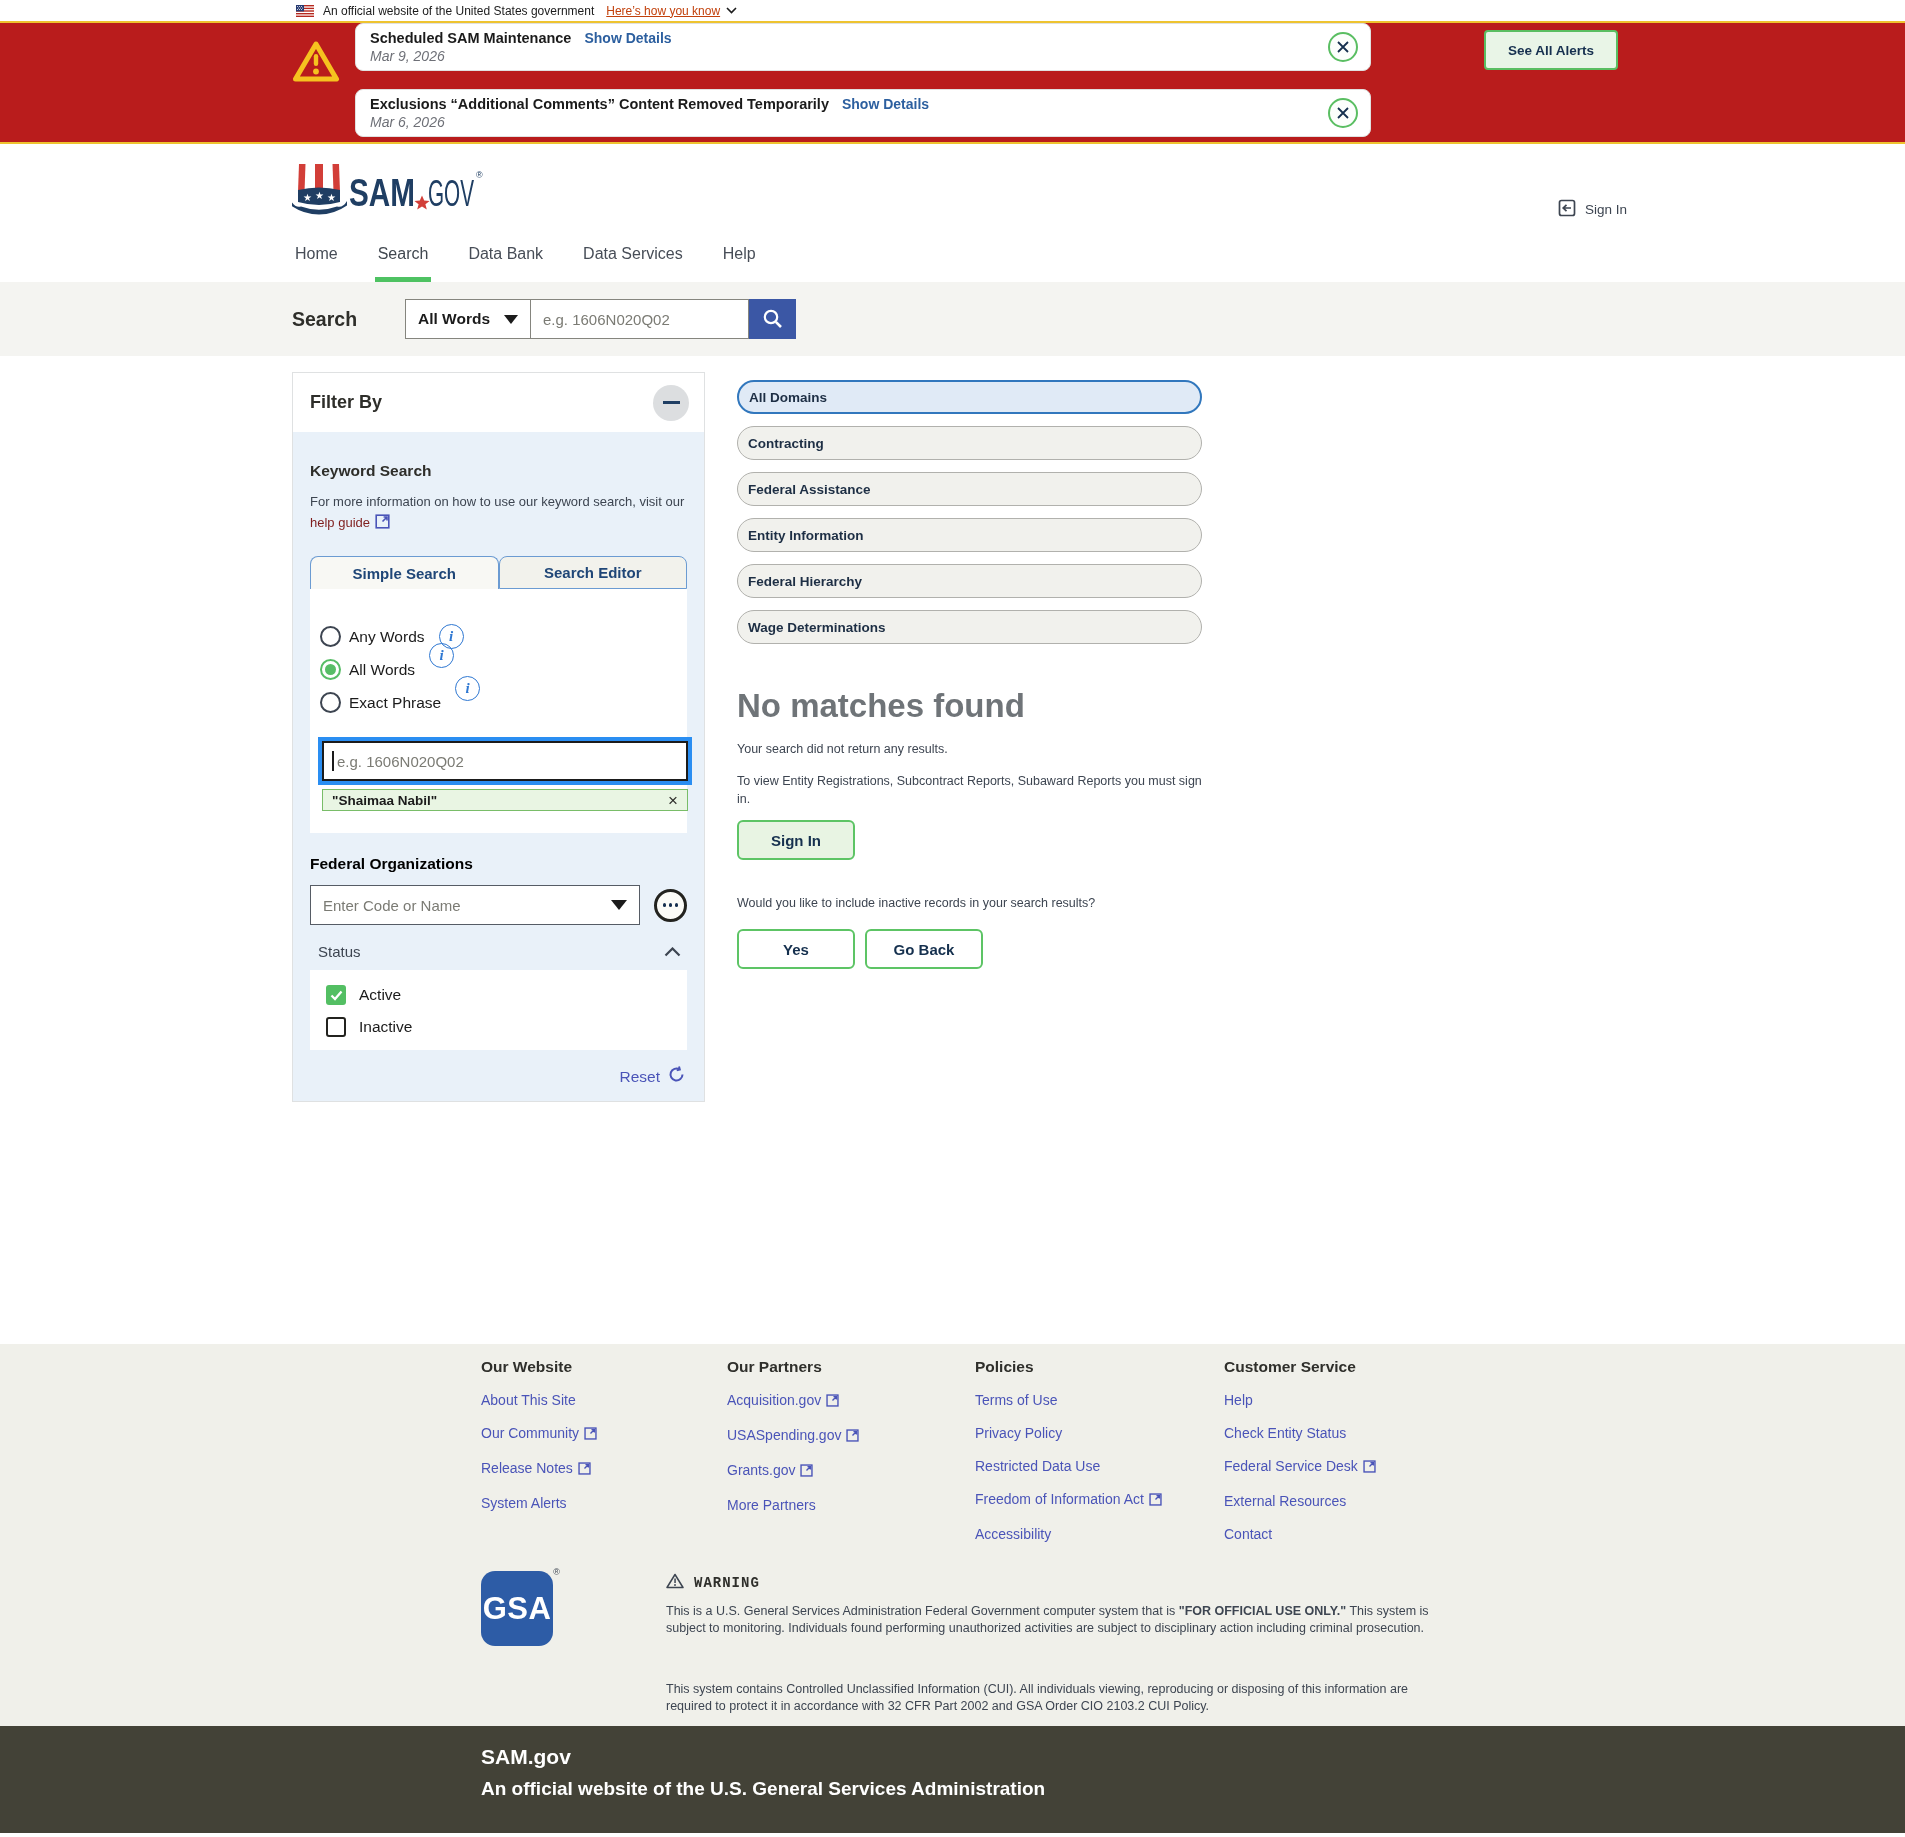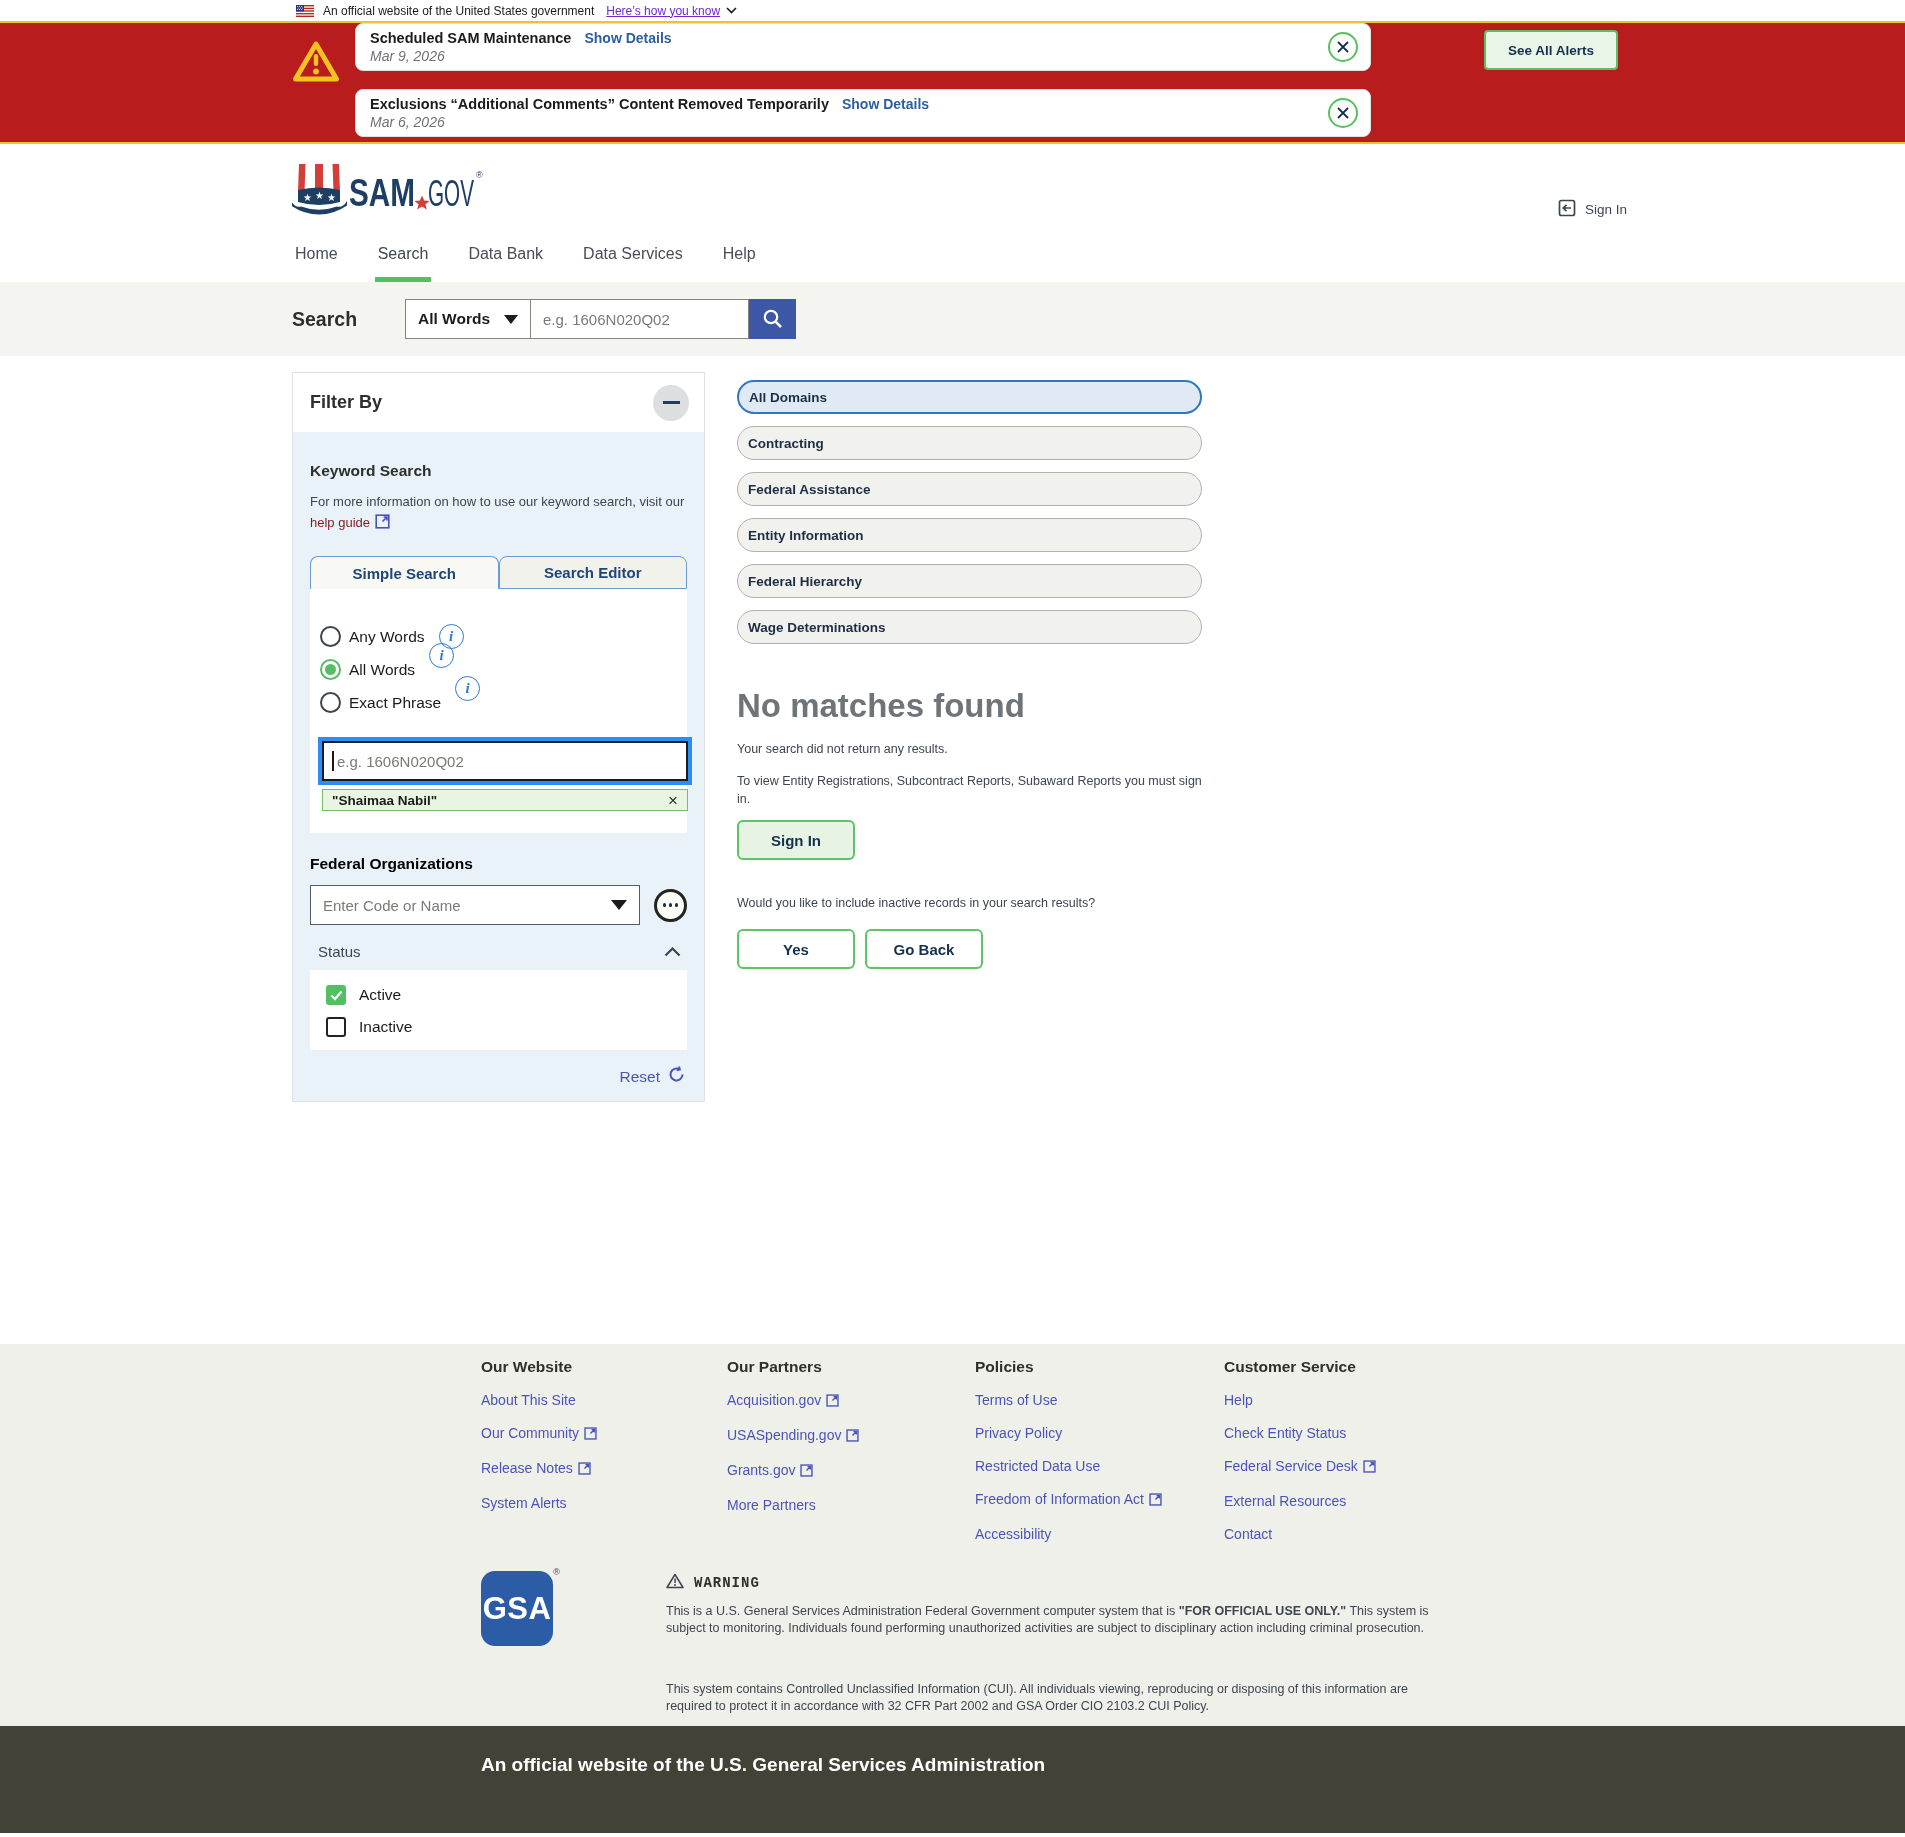--- a/index.html
+++ b/index.html
@@ -10,21 +10,21 @@
     background:#ffffff; color:#1b1b1b;
   }
   
   .gov-banner {
     height:23px; background:#fff; display:flex; align-items:center;
     padding-left:296px; font-size:12px; color:#1b1b1b;
     border-bottom:2px solid #eec32f;
   }
   .gov-banner .flag { margin-right:9px; display:flex; }
   .gov-banner .btxt { margin-right:12px; }
-  .gov-banner .blink { color:#6d28d9; text-decoration:underline; cursor:pointer; }
+  .gov-banner .blink { color:#c2410c; text-decoration:underline; cursor:pointer; }
   .gov-banner .chev { margin-left:6px; display:inline-flex; }
   
   .alerts { position:relative; background:#b91c1c; border-bottom:2px solid #eec32f; padding:0 0 5px; }
   .alert-tri { position:absolute; left:292px; top:17px; }
   .alert-box {
     margin-left:355px; width:1016px; min-height:46px;
     border:1px solid #e0e1e0; border-radius:8px; padding:6px 16px 6px 14px;
     position:relative; background:#fff;
   }
   .alert-box + .alert-box { margin-top:18px; }
@@ -512,14 +512,15 @@
         </span>
         <span>WARNING</span>
       </div>
       <p class="warn-p"><span>This is a U.S. General Services Administration Federal Government computer system that is </span><b>"FOR OFFICIAL USE ONLY."</b><span> This system is subject to monitoring. Individuals found performing unauthorized activities are subject to disciplinary action including criminal prosecution.</span></p>
       <p class="warn-p second">This system contains Controlled Unclassified Information (CUI). All individuals viewing, reproducing or disposing of this information are required to protect it in accordance with 32 CFR Part 2002 and GSA Order CIO 2103.2 CUI Policy.</p>
     </div>
   </div>
 </div>
 
 <div class="footer-dark">
+  <div class="fd-title">SAM.gov</div>
   <div class="fd-sub">An official website of the U.S. General Services Administration</div>
 </div>
 
 </body></html>

